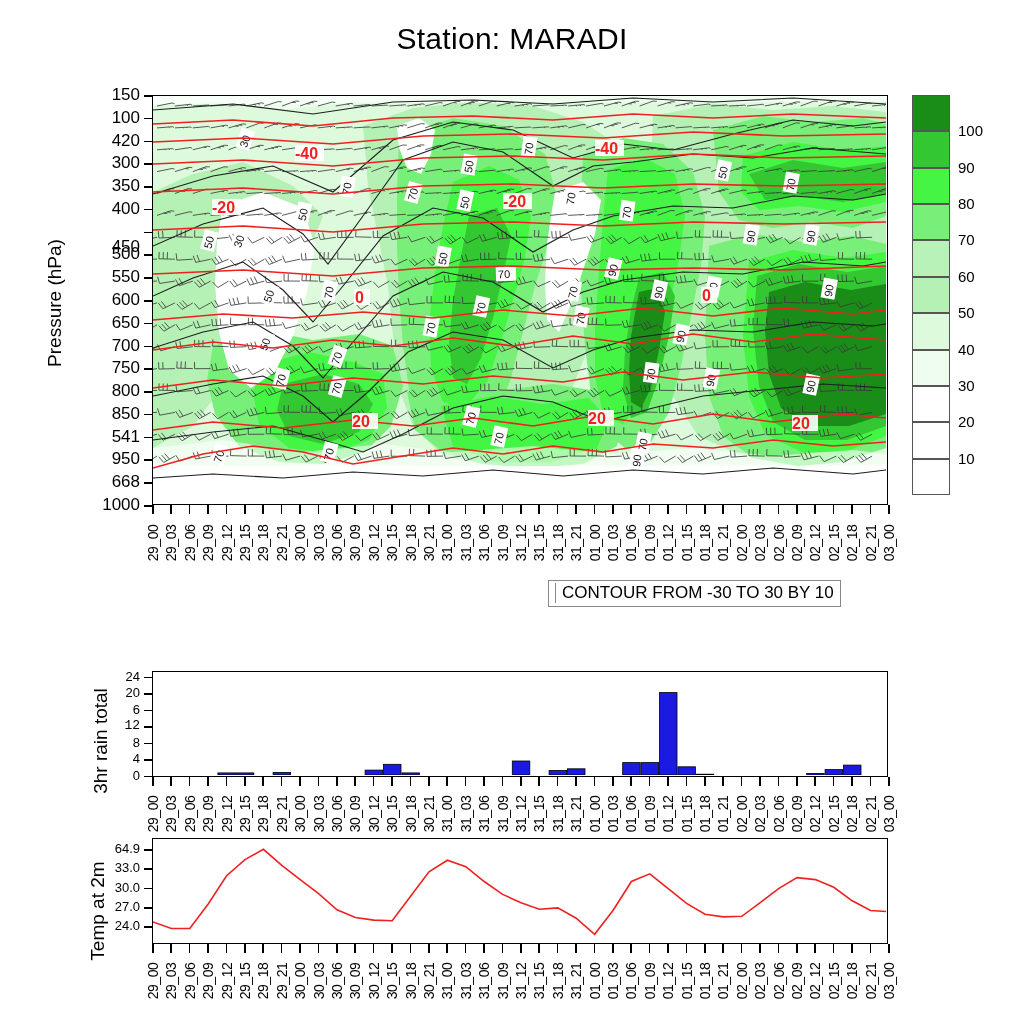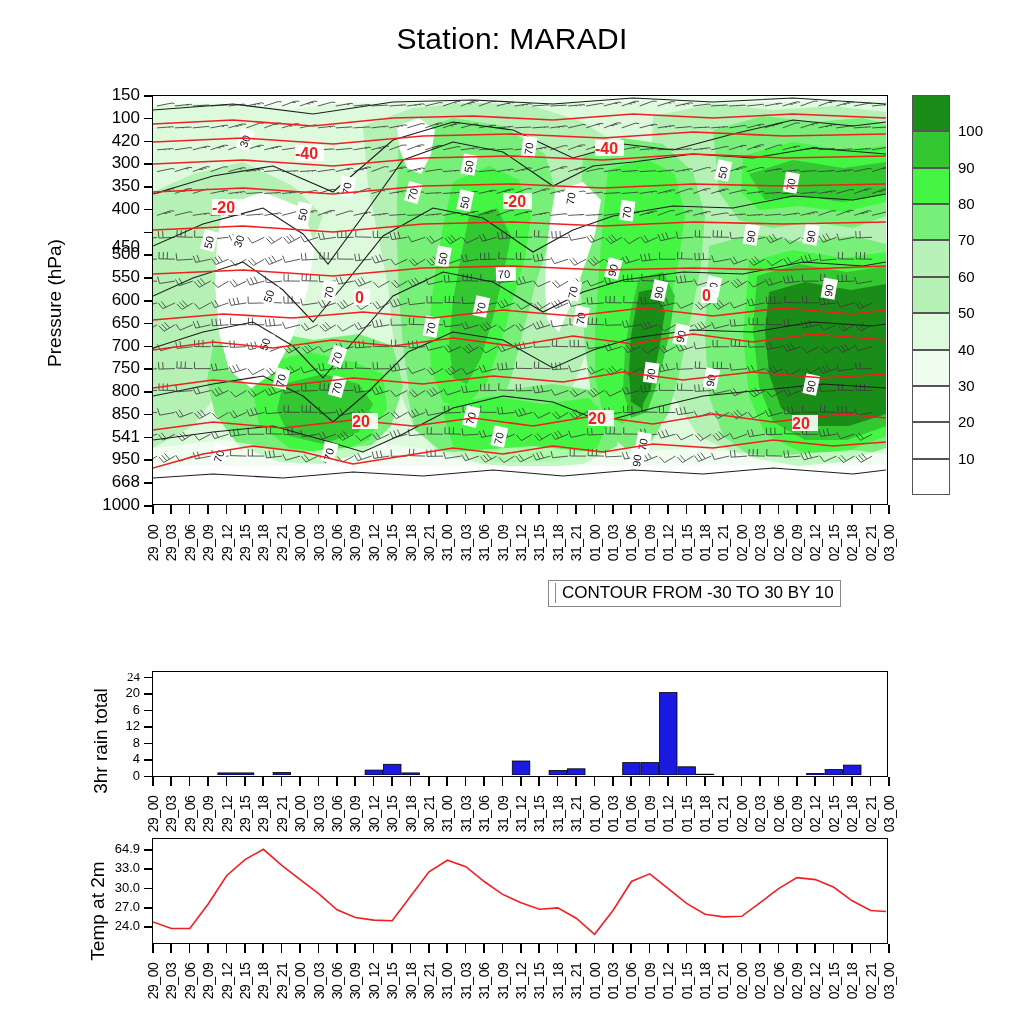--- a/index.html
+++ b/index.html
@@ -1169,27 +1169,27 @@
 
 <div>
   <div class="vlabel" style="left:21px;top:730px;width:160px;text-align:center;font-size:19px;transform:rotate(-90deg);">3hr rain total</div>
   <div id="rain-yticks">
       <div class="axisnum" style="left: 88px; width: 52px; top: 767.5px; font-size: 13px;">0</div>
       <div style="position: absolute; left: 144px; top: 775.5px; width: 9px; height: 1.5px; background: rgb(0, 0, 0);"></div>
       <div class="axisnum" style="left: 88px; width: 52px; top: 751.02px; font-size: 13px;">4</div>
       <div style="position: absolute; left: 144px; top: 759.02px; width: 9px; height: 1.5px; background: rgb(0, 0, 0);"></div>
       <div class="axisnum" style="left: 88px; width: 52px; top: 734.54px; font-size: 13px;">8</div>
       <div style="position: absolute; left: 144px; top: 742.54px; width: 9px; height: 1.5px; background: rgb(0, 0, 0);"></div>
-      <div class="axisnum" style="left: 88px; width: 52px; top: 718.06px; font-size: 13px;">12</div>
+      <div class="axisnum" style="left: 88px; width: 52px; top: 718.06px; font-size: 13px; font-family: Liberation Mono, monospace;">12</div>
       <div style="position: absolute; left: 144px; top: 726.06px; width: 9px; height: 1.5px; background: rgb(0, 0, 0);"></div>
       <div class="axisnum" style="left: 88px; width: 52px; top: 701.58px; font-size: 13px;">6</div>
       <div style="position: absolute; left: 144px; top: 709.58px; width: 9px; height: 1.5px; background: rgb(0, 0, 0);"></div>
       <div class="axisnum" style="left: 88px; width: 52px; top: 685.1px; font-size: 13px;">20</div>
       <div style="position: absolute; left: 144px; top: 693.1px; width: 9px; height: 1.5px; background: rgb(0, 0, 0);"></div>
-      <div class="axisnum" style="left: 88px; width: 52px; top: 668.62px; font-size: 13px; font-family: Liberation Serif, serif;">24</div>
+      <div class="axisnum" style="left: 88px; width: 52px; top: 668.62px; font-size: 13px;">24</div>
       <div style="position: absolute; left: 144px; top: 676.62px; width: 9px; height: 1.5px; background: rgb(0, 0, 0);"></div>
     </div>
   <div class="frame" style="left:152px;top:671px;width:736px;height:106px;">
     <svg width="733" height="103" viewBox="0 0 733 103">
       <g id="rain-bars">
           <rect x="64.9" y="100.9" width="17.5" height="2.1" fill="#1a1ae0" stroke="#000" stroke-width="0.8"></rect>
           <rect x="83.3" y="100.9" width="17.5" height="2.1" fill="#1a1ae0" stroke="#000" stroke-width="0.8"></rect>
           <rect x="120.1" y="100.5" width="17.5" height="2.5" fill="#1a1ae0" stroke="#000" stroke-width="0.8"></rect>
           <rect x="212.1" y="98.1" width="17.5" height="4.9" fill="#1a1ae0" stroke="#000" stroke-width="0.8"></rect>
           <rect x="230.5" y="92.3" width="17.5" height="10.7" fill="#1a1ae0" stroke="#000" stroke-width="0.8"></rect>

